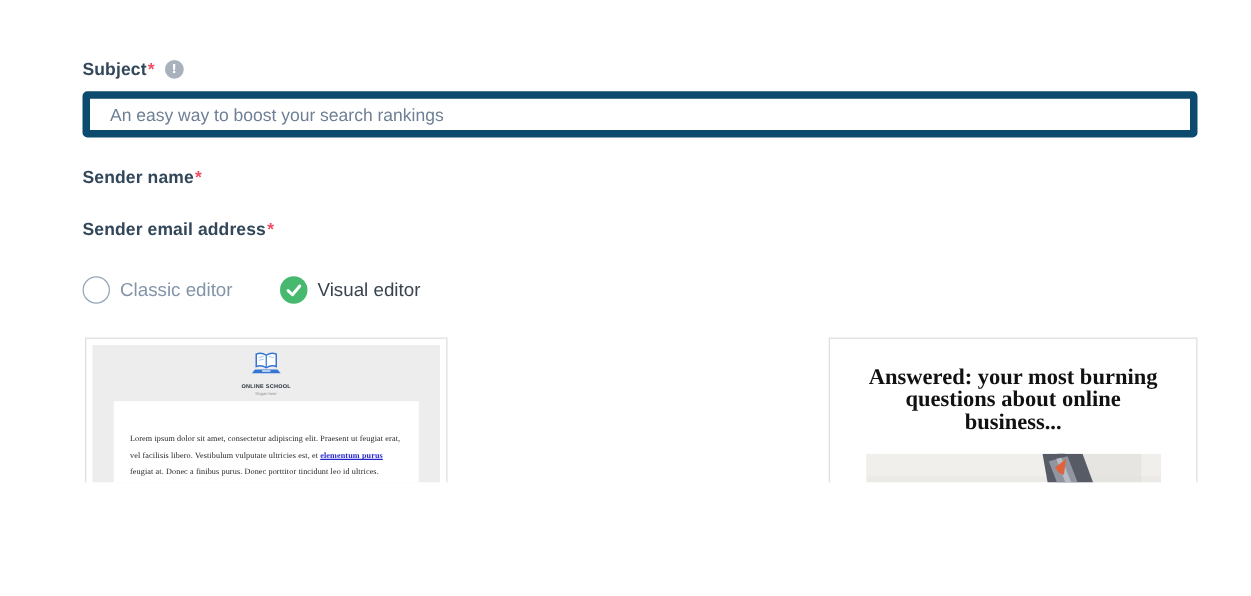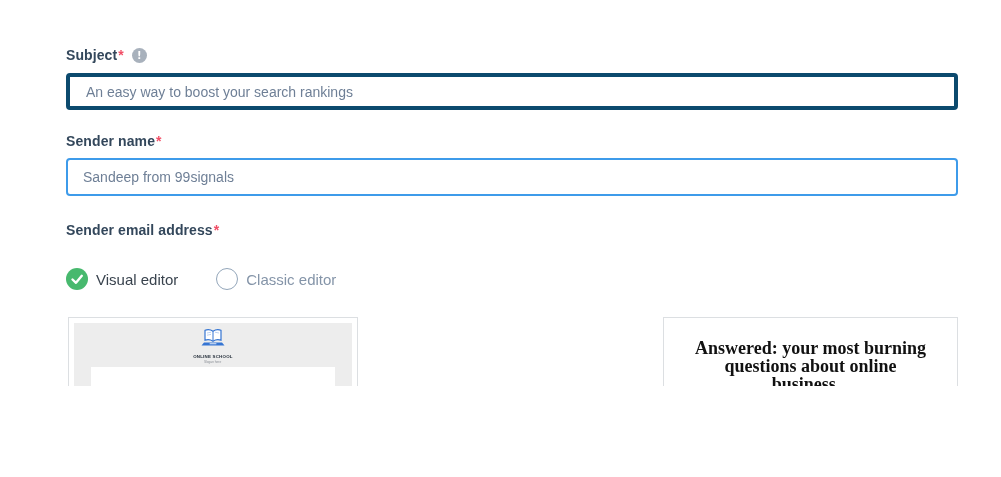--- a/index.html
+++ b/index.html
@@ -15,21 +15,21 @@
     color:#33475b; letter-spacing:.1px; line-height:15px;
   }
   .req { color:#f14e66; font-weight:700; margin-left:1px; }
   .info-icon {
     display:inline-flex; align-items:center; justify-content:center;
     width:15px; height:15px; border-radius:50%; background:#a8b1bc;
     color:#ffffff; font-size:10px; font-weight:700; margin-left:8px;
     font-family:"DejaVu Sans", sans-serif; cursor:default;
   }
   .text-input {
-    display:block; width:892px; border:4px solid #0c4a6e; border-radius:4px;
+    display:block; width:892px; border:6px solid #0c4a6e; border-radius:4px;
     background:#ffffff; color:#6e7f96; font-size:14px; padding:0 16px;
     font-family:"Liberation Sans", sans-serif; outline:none;
   }
   .input-subject { height:37px; margin-top:10px; }
   .label-sender-name { margin-top:24px; }
   .input-name { height:38px; margin-top:9px; border:2px solid #3e9bea; padding:0 15px; }
   .label-email { margin-top:27px; }
   .input-email { height:37px; margin-top:9px; }
 
   .radio-row { display:flex; align-items:center; margin-top:30px; }
@@ -90,39 +90,38 @@
       <span>Subject</span>
         <span class="req">*</span>
       <span class="info-icon">!</span>
     </div>
     <input class="text-input input-subject" type="text" value="An easy way to boost your search rankings" style="">
 
     <div class="field-label label-sender-name">
       <span>Sender name</span>
         <span class="req">*</span>
     </div>
-    <input class="text-input input-name" type="text" value="Sandeep from 99signals" style="">
 
     <div class="field-label label-email">
       <span>Sender email address</span>
         <span class="req">*</span>
     </div>
 
     <div class="radio-row">
       <div class="radio-item">
+        <span class="radio-circle unchecked"></span>
+        <span class="radio-label inactive">Classic editor</span>
+      </div>
+      <div class="radio-item">
         <span class="radio-circle checked">
           <svg width="22" height="22" viewBox="0 0 22 22">
             <path d="M6.5 11.5 L10 14.8 L15.8 7.8" fill="none" stroke="#ffffff" stroke-width="2.4" stroke-linecap="round" stroke-linejoin="round"></path>
           </svg>
         </span>
         <span class="radio-label active">Visual editor</span>
-      </div>
-      <div class="radio-item">
-        <span class="radio-circle unchecked"></span>
-        <span class="radio-label inactive">Classic editor</span>
       </div>
     </div>
 
     <div class="cards">
 
       <div class="template-card card-school">
         <div class="email-gray">
           <div class="logo-block">
             <svg width="26" height="20" viewBox="0 0 26 20">
               <path d="M13 3.2 C10.6 1.6 7 1.5 5 2.3 L5 12.2 C7 11.5 10.6 11.6 13 13.2 C15.4 11.6 19 11.5 21 12.2 L21 2.3 C19 1.5 15.4 1.6 13 3.2 Z" fill="#ffffff" stroke="#3575d3" stroke-width="1.2"></path>

